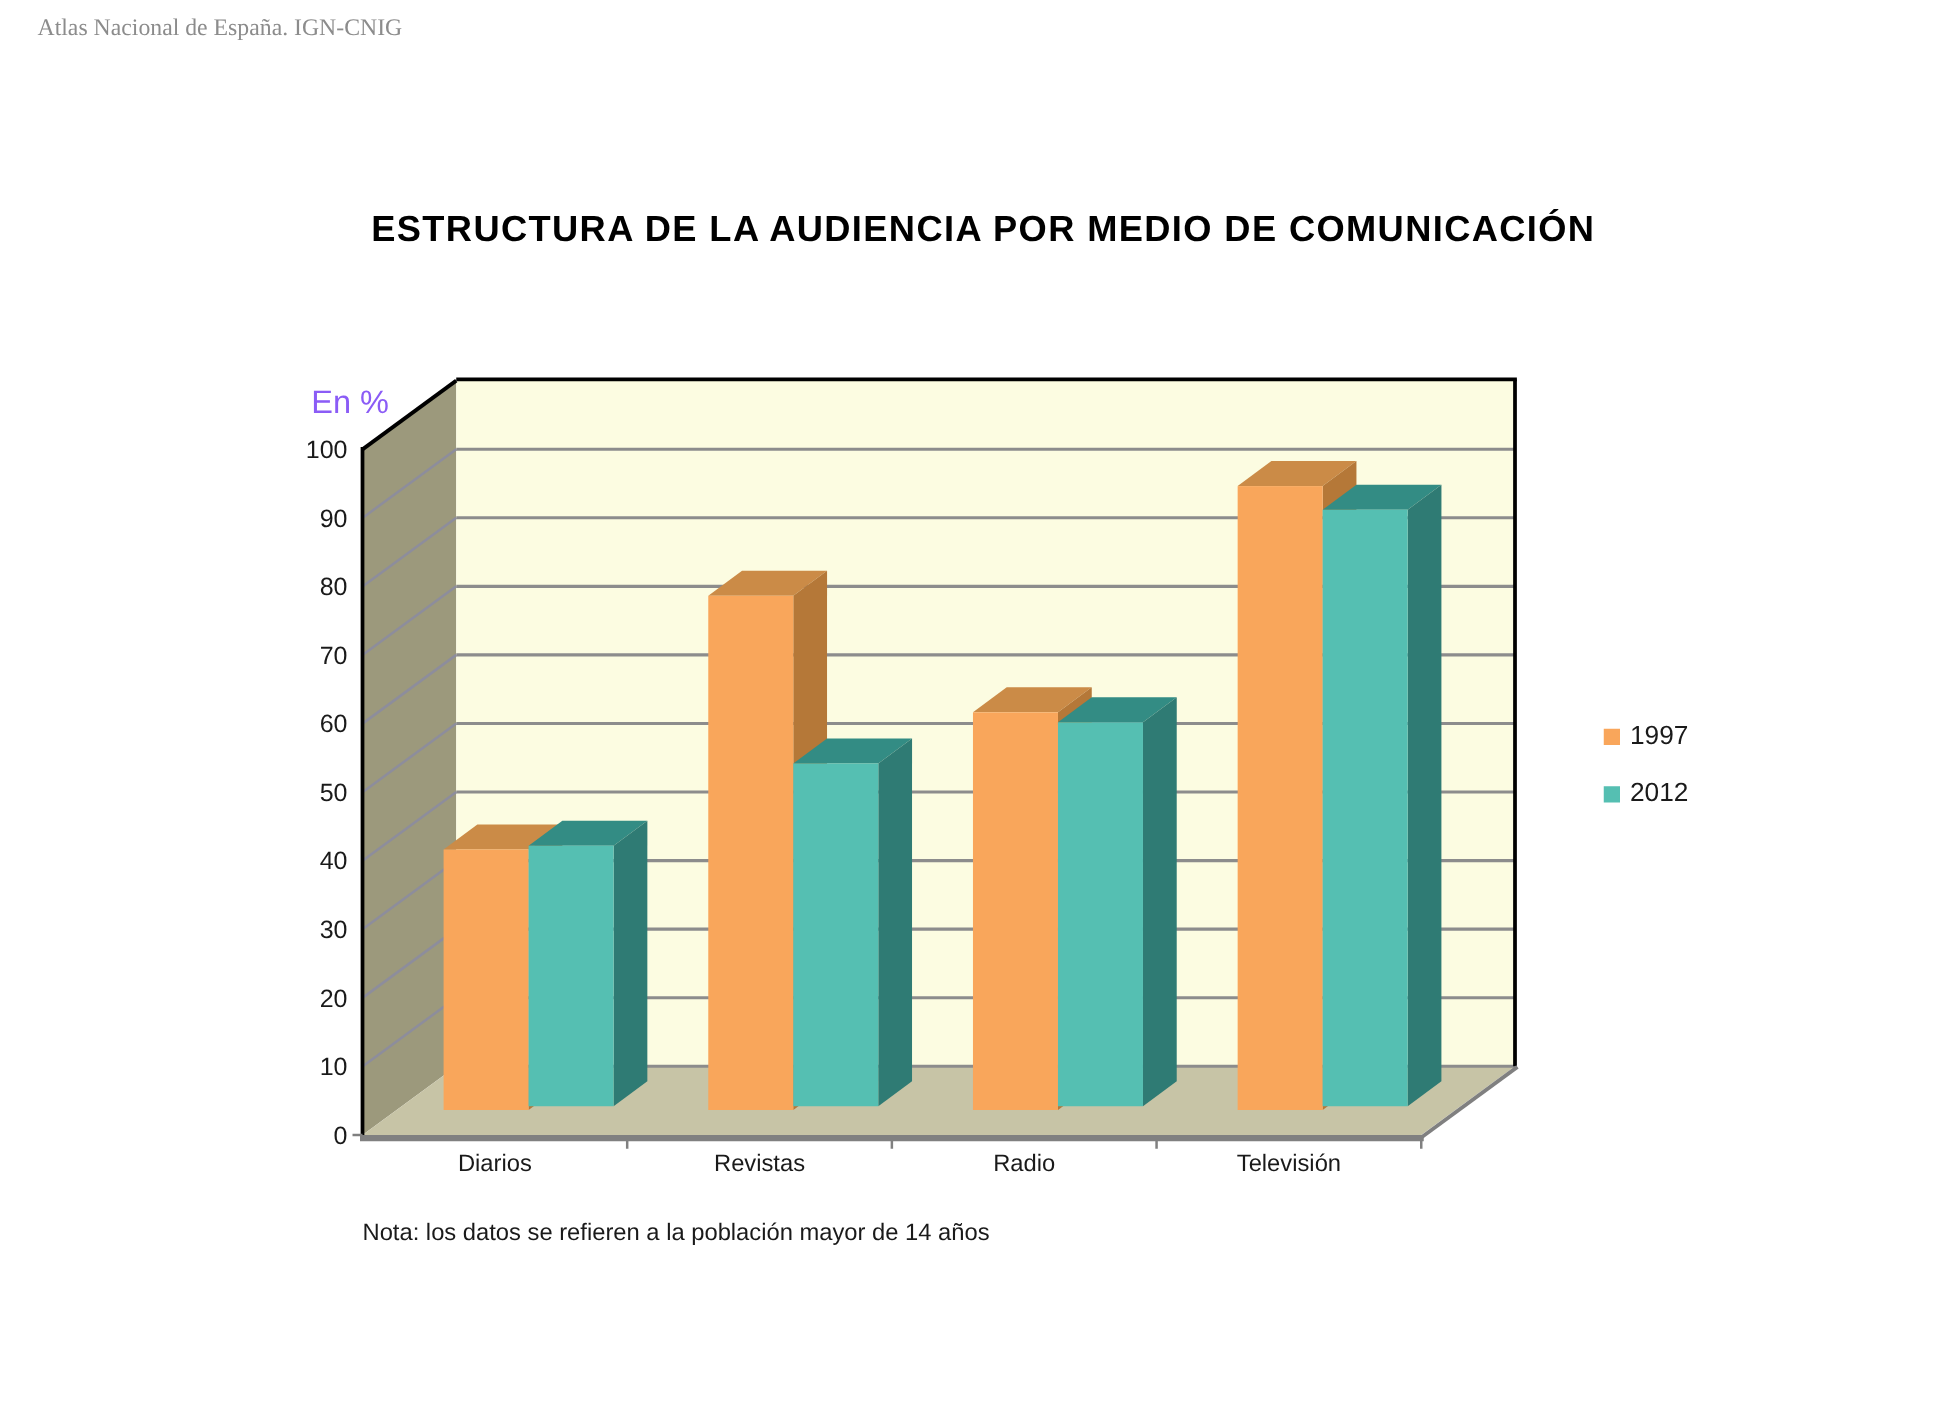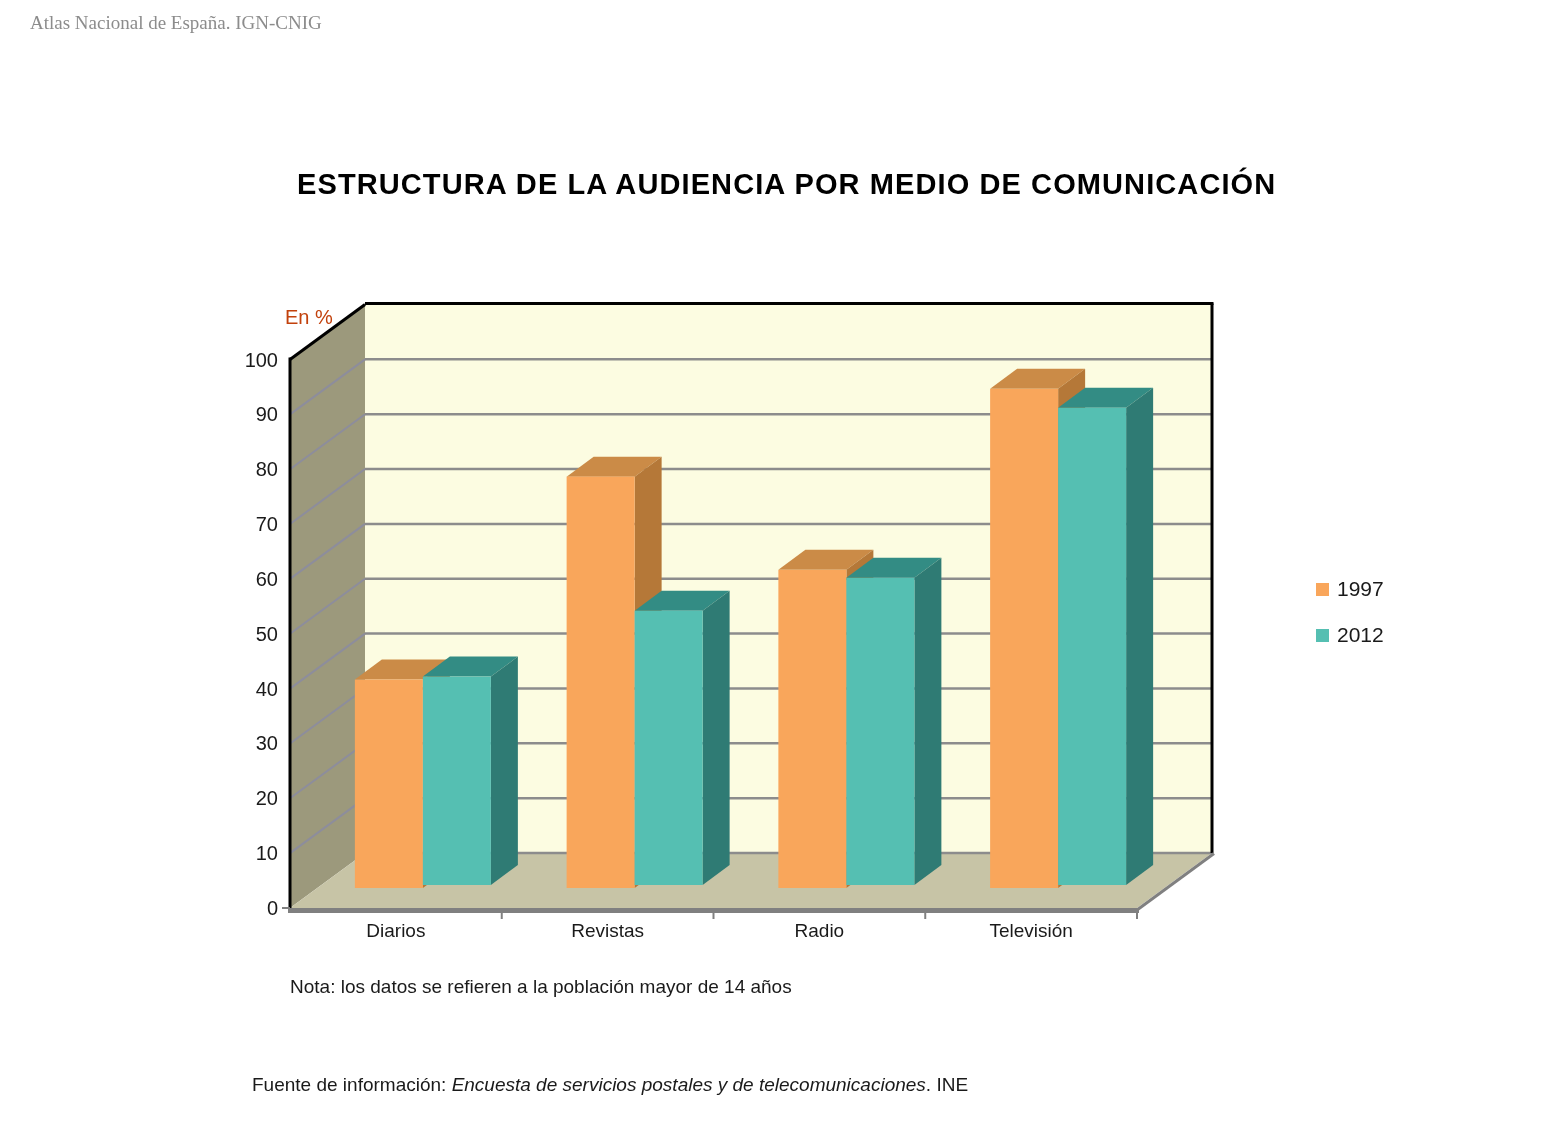--- a/index.html
+++ b/index.html
@@ -17,25 +17,25 @@
     font-family:"Liberation Serif", serif;
     font-size:19px;color:#8c8c8c;white-space:nowrap;
   }
   #chart-title{
     position:absolute;left:297px;top:168px;width:933px;
     text-align:center;font-size:29px;font-weight:bold;
     letter-spacing:1.1px;white-space:nowrap;color:#000;
   }
   #axis-title{
     position:absolute;left:249px;top:306px;
-    font-size:20px;color:#c2410c;margin-left:36px;
+    font-size:26px;color:#8b5cf6;
   }
   #chart-svg{position:absolute;left:0;top:0;}
   #chart-svg text{font-family:"Liberation Sans", sans-serif;fill:#1a1a1a;}
-  #legend{position:absolute;left:1316px;top:577px;}
+  #legend{position:absolute;left:1283px;top:577px;}
   .legend-item{display:flex;align-items:center;height:24px;margin-bottom:22px;}
   .legend-swatch{width:13px;height:13px;display:inline-block;margin-right:8px;flex:0 0 auto;}
   .legend-label{font-size:21px;line-height:24px;}
   #note{
     position:absolute;left:290px;top:976px;
     font-size:19px;white-space:nowrap;text-align:center;
   }
   #source{
     position:absolute;left:252px;top:1074px;
     font-size:19px;white-space:nowrap;
@@ -134,15 +134,14 @@
       <span class="legend-label">1997</span>
     </div>
     <div class="legend-item">
       <span class="legend-swatch" id="swatch-1" style="background: rgb(85, 191, 178);"></span>
       <span class="legend-label">2012</span>
     </div>
   </div>
 
   <div id="note">Nota: los datos se refieren a la población mayor de 14 años</div>
 
-  <div id="source"><span>Fuente de información: </span><span class="italic">Encuesta de servicios postales y de telecomunicaciones</span><span>. INE</span></div>
 
 </div>
 
 </body></html>

